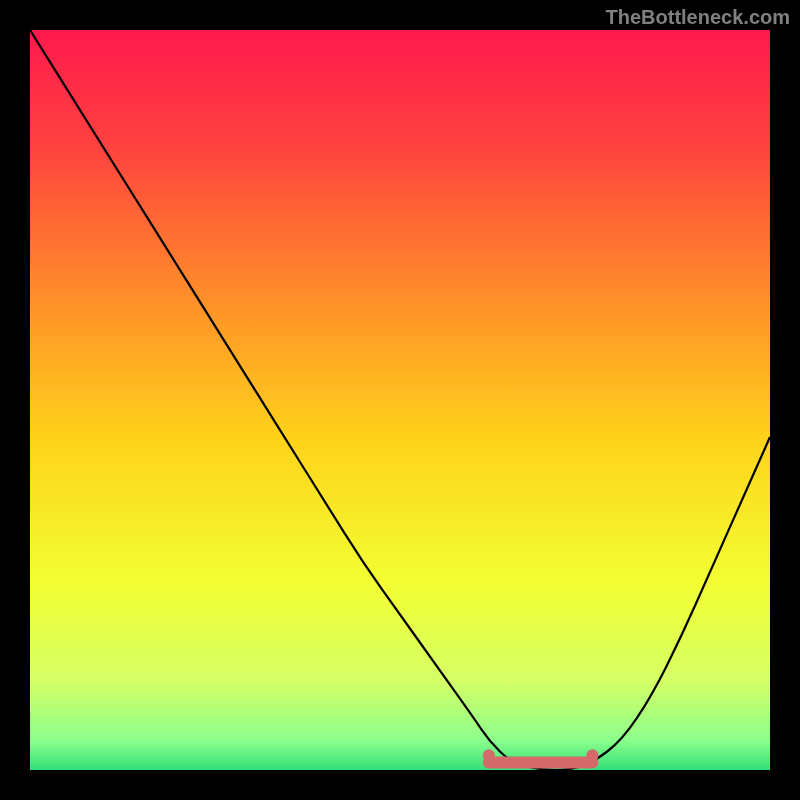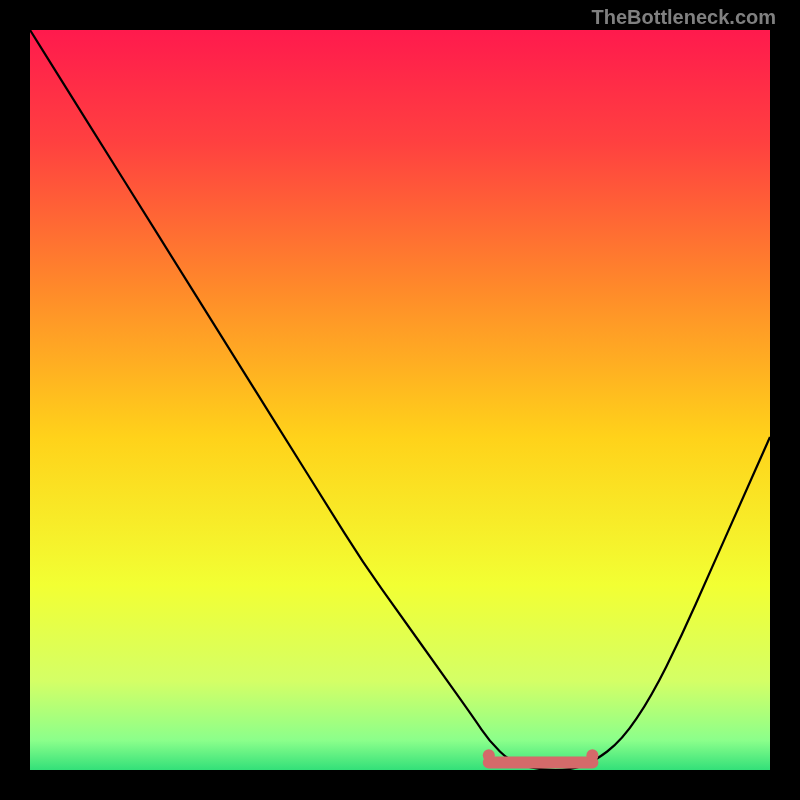--- a/index.html
+++ b/index.html
@@ -12,21 +12,21 @@
   }
   .container {
     position: relative;
     width: 800px;
     height: 800px;
     background: #000;
   }
   .watermark {
     position: absolute;
     top: 6px;
-    right: 24px;
+    right: 10px;
     font-family: Arial, Helvetica, sans-serif;
     font-size: 20px;
     font-weight: bold;
     color: #808080;
     z-index: 10;
   }
   .plot-frame {
     position: absolute;
     left: 30px;
     top: 30px;

